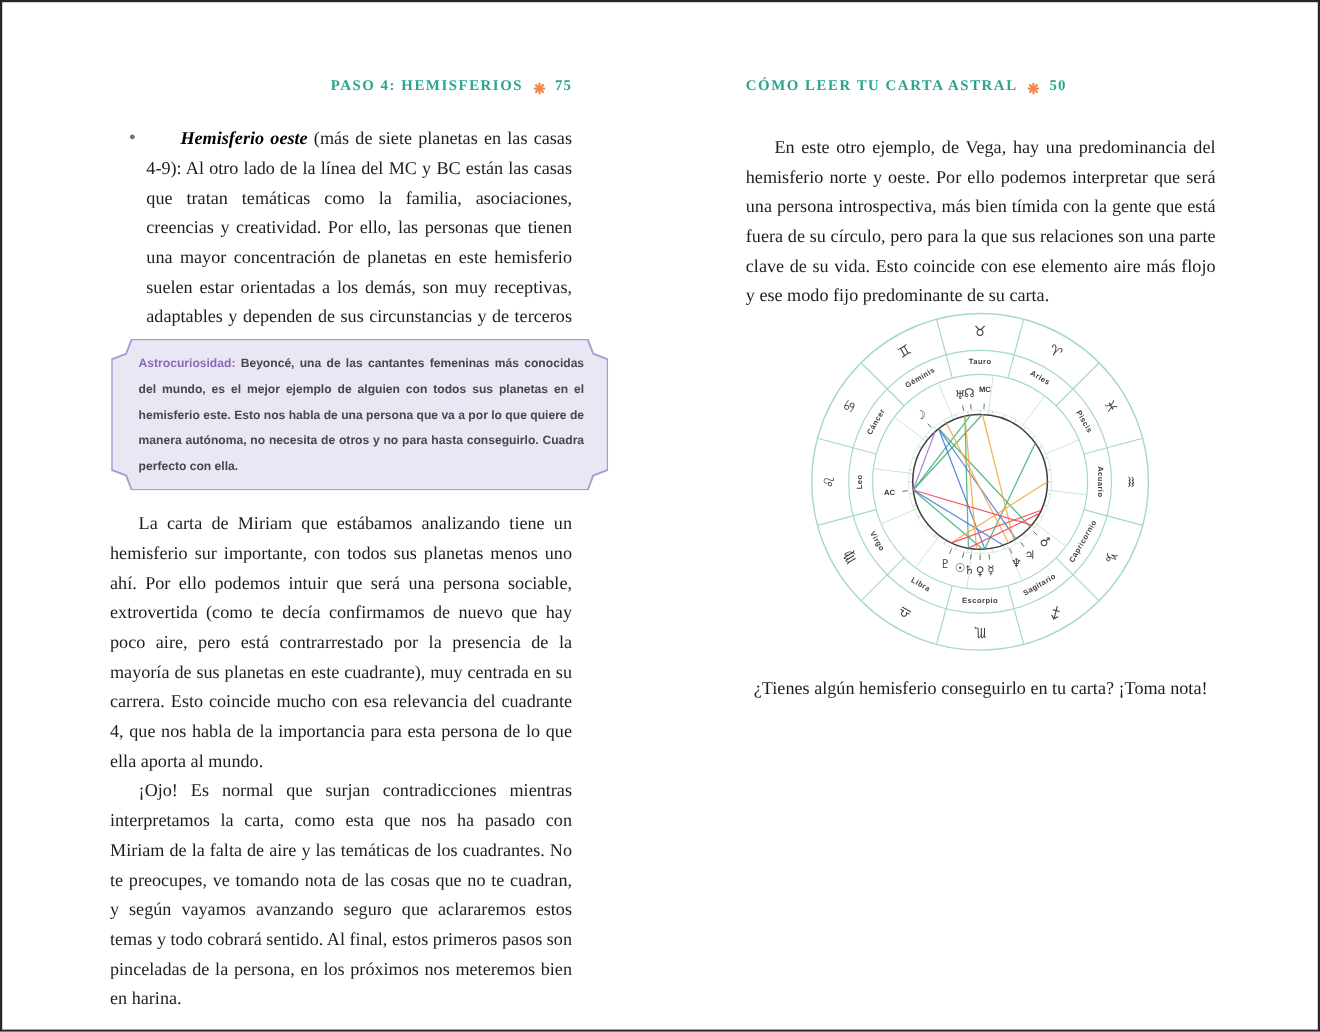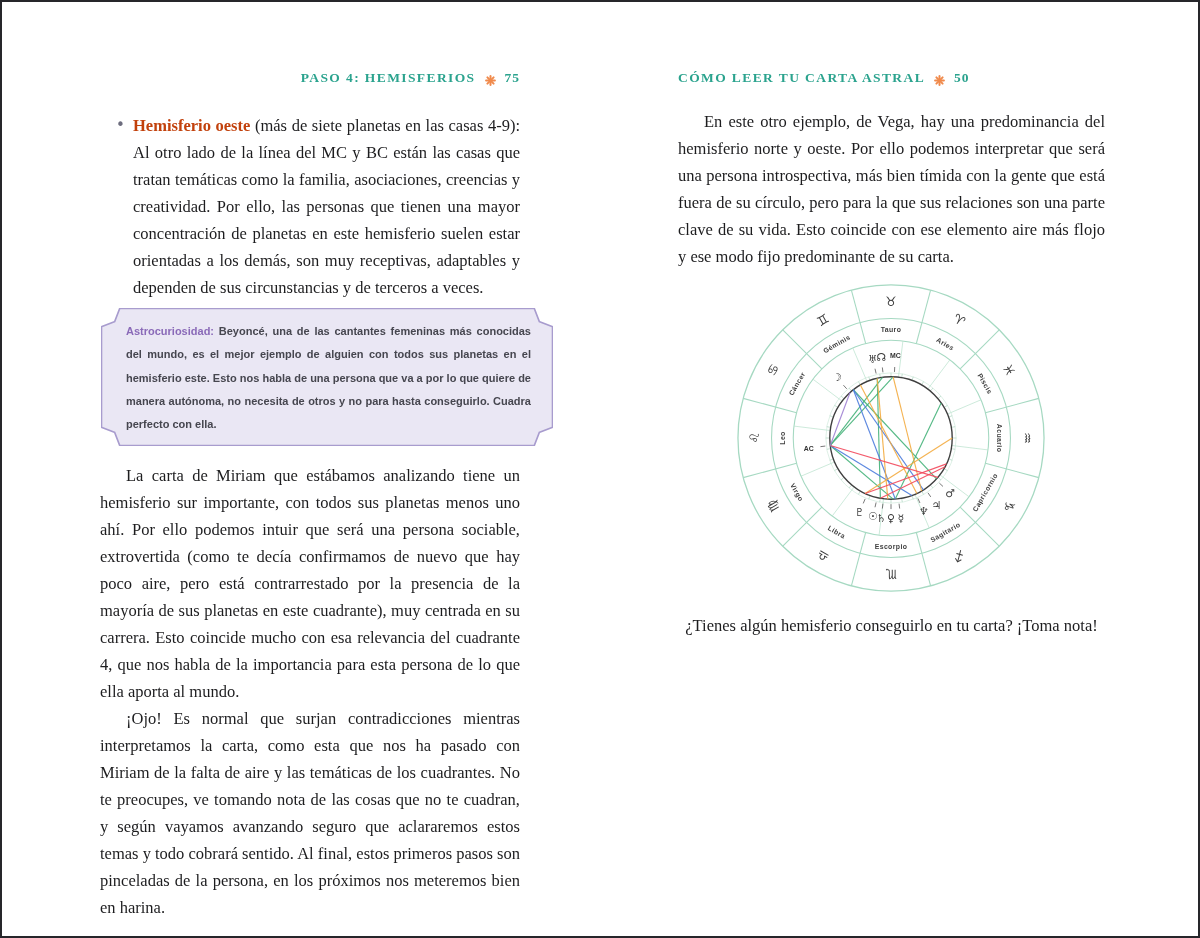--- a/index.html
+++ b/index.html
@@ -24,21 +24,21 @@
   .runhead.left-align{justify-content:flex-start;}
   .runhead .pagenum{letter-spacing:1px;}
   .star{color:#f08a4c;width:11px;height:11px;display:inline-block;flex:0 0 auto;}
 
   
   .bodytext{font-size:16.5px;line-height:27px;text-align:justify;}
   p.para{margin:0;text-indent:26px;}
 
   .bullet-item{position:absolute;top:112px;left:0;width:420px;padding-left:33px;box-sizing:border-box;}
   .bullet-dot{position:absolute;left:16px;top:0;color:#6d6d7e;font-size:15px;font-family:"DejaVu Sans",sans-serif;}
-  .term{font-weight:700;color:#c2410c;}
+  .term{font-style:italic;font-weight:700;color:#000000;margin-left:31px;}
 
   
   .astrobox{position:absolute;top:308px;left:1px;width:452px;height:138px;}
   .astrobox .shape{
     position:absolute;inset:0;background:#a89cce;
     clip-path:polygon(18px 0, calc(100% - 18px) 0, calc(100% - 13px) 13px, 100% 18px,
                       100% calc(100% - 18px), calc(100% - 13px) calc(100% - 13px), calc(100% - 18px) 100%,
                       18px 100%, 13px calc(100% - 13px), 0 calc(100% - 18px),
                       0 18px, 13px 13px);
   }
@@ -52,21 +52,21 @@
   .astrobox .content{
     position:absolute;inset:0;padding:12px 22px 10px 25px;box-sizing:border-box;
     font-family:"Liberation Sans", sans-serif;font-weight:700;font-size:11px;
     line-height:23.3px;color:#46464f;text-align:justify;
   }
   .astrobox .label{color:#8a6ab8;}
 
   .left-paras{position:absolute;top:462px;left:0;width:420px;}
 
   
-  .right-para{position:absolute;top:108px;left:0;width:427px;}
+  .right-para{position:absolute;top:120px;left:0;width:427px;}
   .chart-wrap{position:absolute;top:282px;left:57px;width:312px;height:312px;}
   .caption{position:absolute;top:616px;left:0;width:427px;text-align:center;font-size:16.5px;}
 </style>
 </head>
 <body>
 
 <div class="frame"></div>
 
 <div class="col col-left">
 

